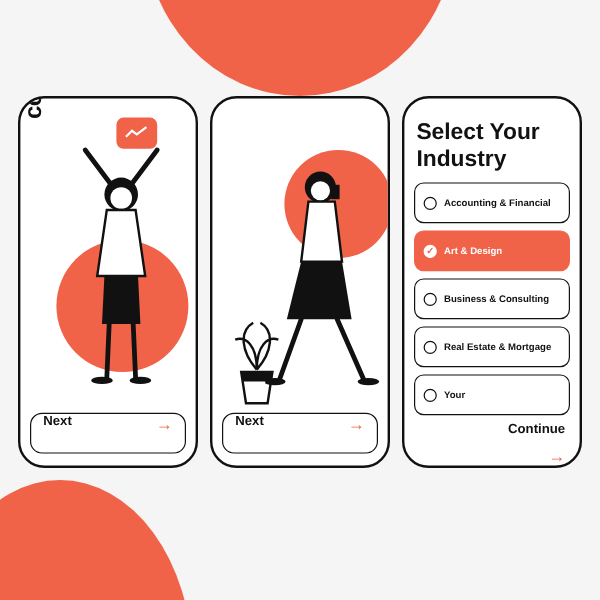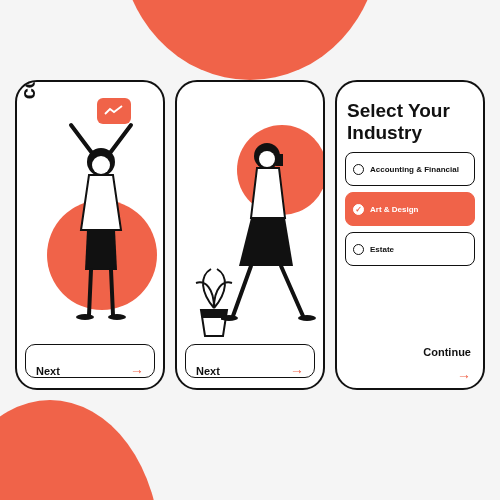--- a/index.html
+++ b/index.html
@@ -63,21 +63,21 @@
     }
     .illu-area {
       flex: 1;
       position: relative;
     }
     .next-bar {
       height: 34px;
       border: 1.5px solid #111;
       border-radius: 10px;
       display: flex;
-      align-items: flex-end;
+      align-items: flex-start;
       justify-content: space-between;
       padding: 0 10px;
       font-weight: 800;
       font-size: 11px;
       color: #111;
       margin-top: 6px;
     }
     .arrow {
       color: #f06349;
       font-weight: 900;
@@ -229,21 +229,29 @@
     <div class="opt">
       <span class="radio"></span>
       <span>Accounting &amp; Financial</span>
     </div>
     <div class="opt selected">
       <span class="radio">✓</span>
       <span>Art &amp; Design</span>
     </div>
     <div class="opt">
       <span class="radio"></span>
-      <span>Estate</span>
+      <span>Business &amp; Consulting</span>
+    </div>
+    <div class="opt">
+      <span class="radio"></span>
+      <span>Real Estate &amp; Mortgage</span>
+    </div>
+    <div class="opt">
+      <span class="radio"></span>
+      <span>Your</span>
     </div>
 
     <div class="cont-bar">
       <span>Continue</span>
       <span class="arrow">→</span>
     </div>
   </div>
 
 </div>
 

